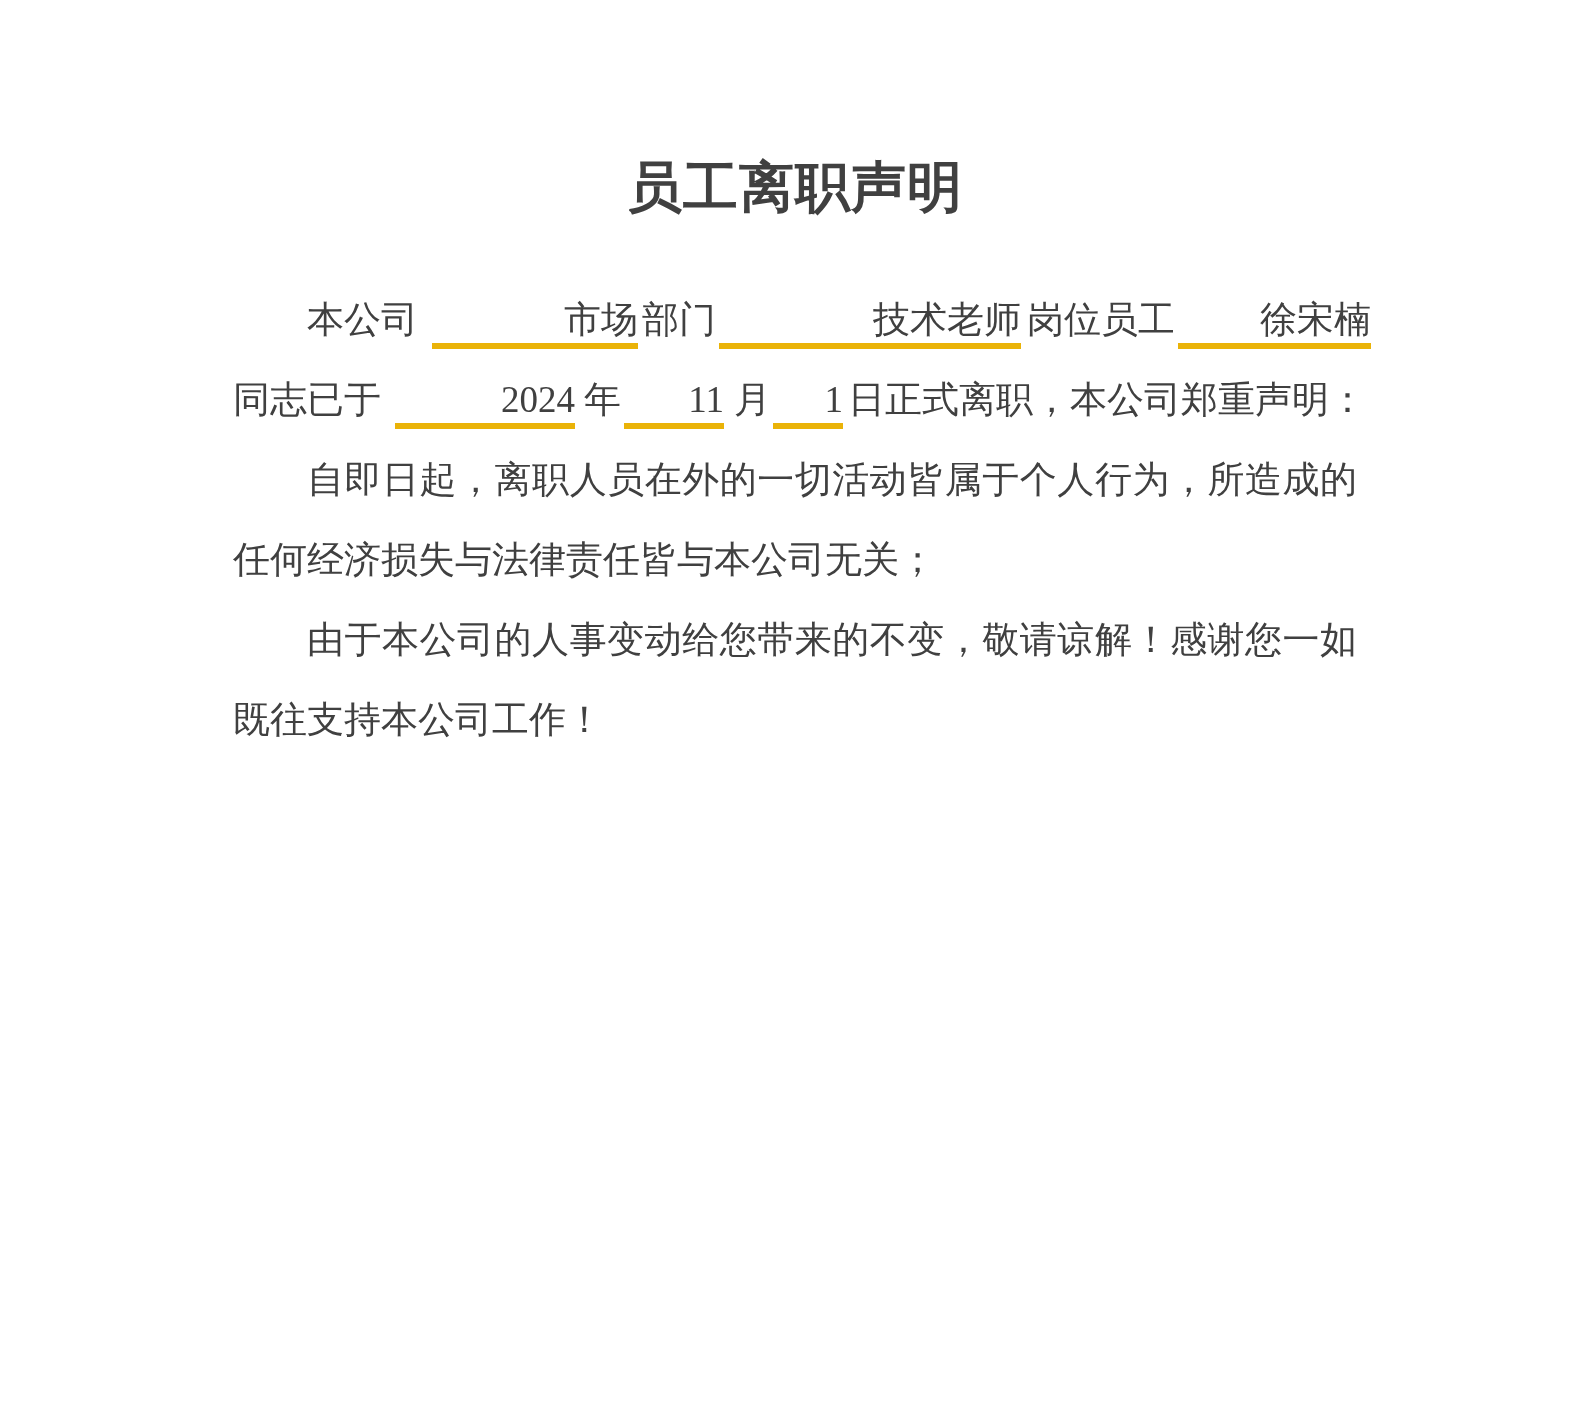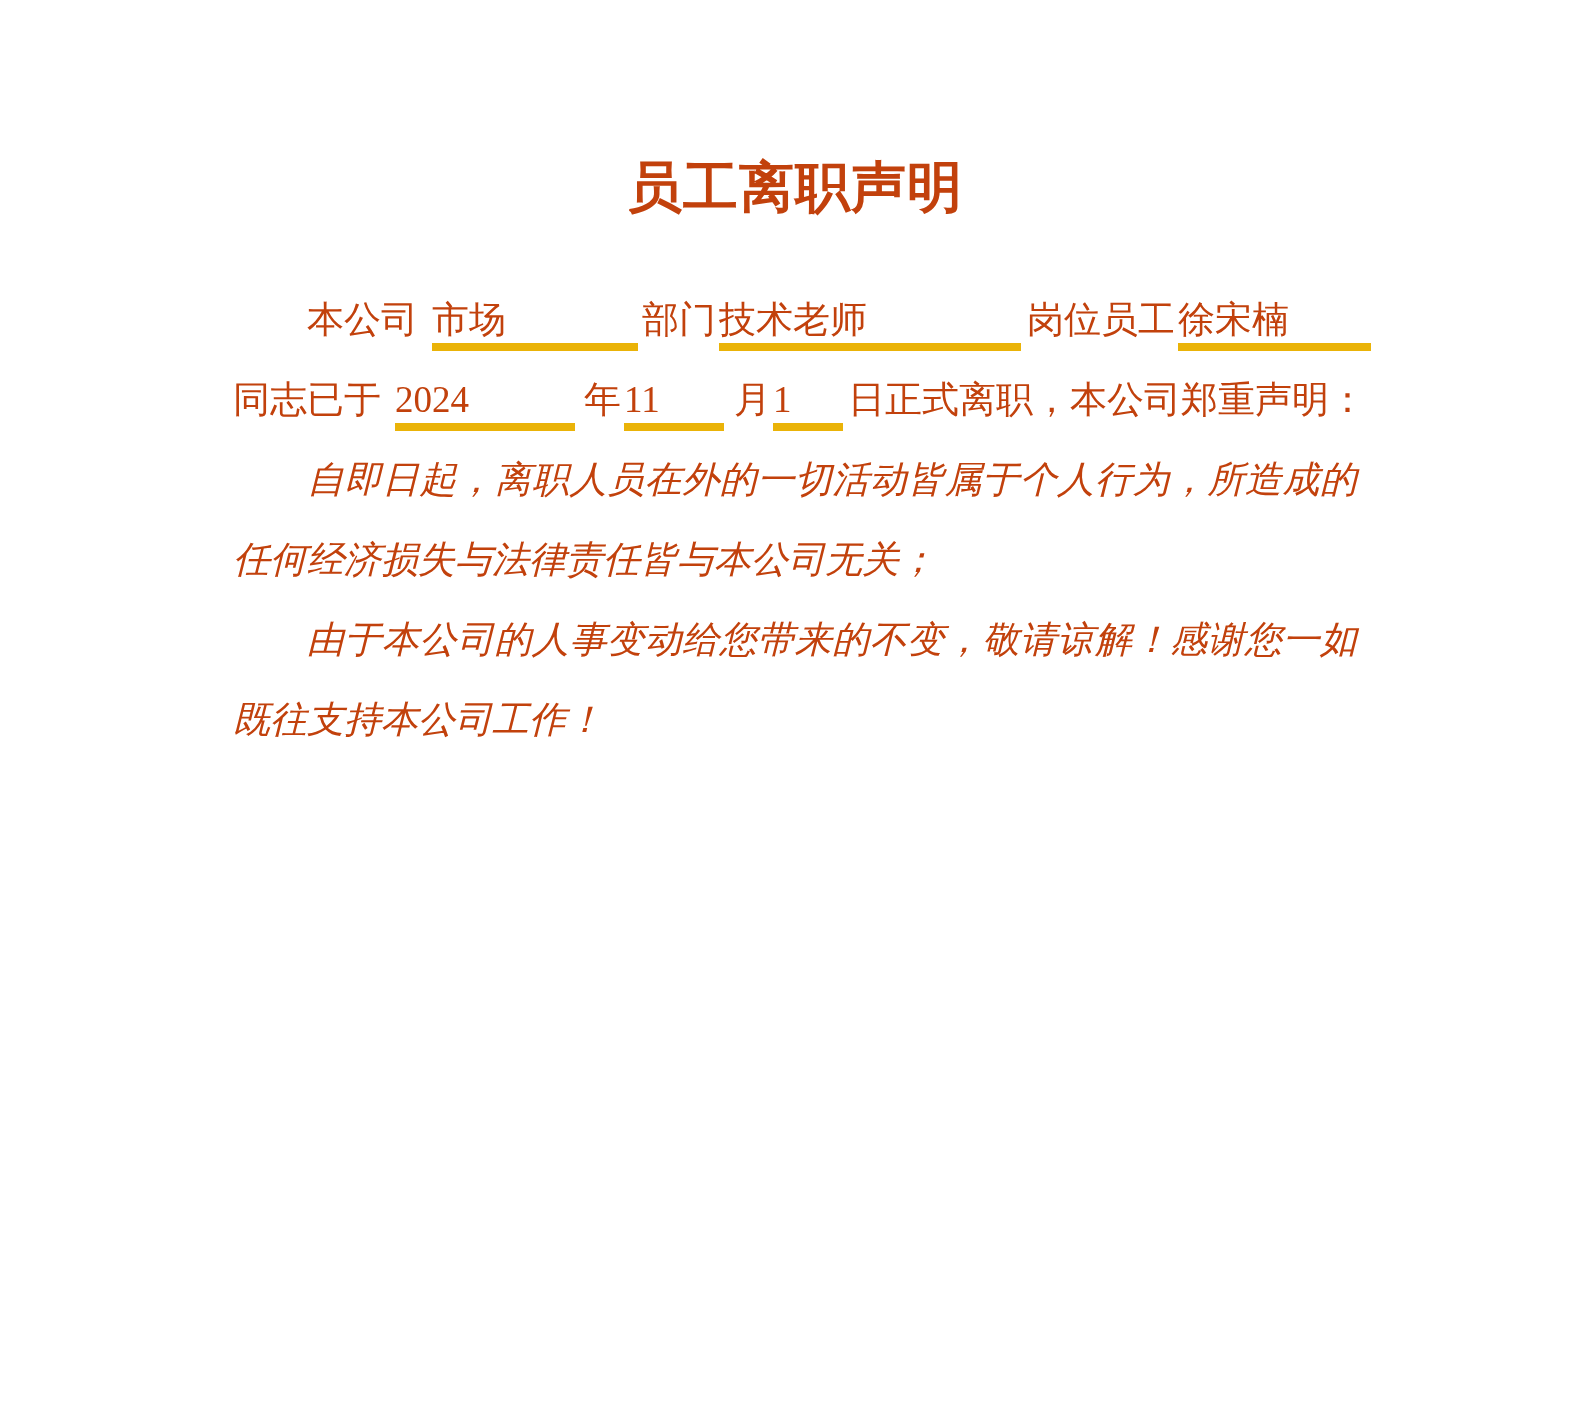--- a/index.html
+++ b/index.html
@@ -7,21 +7,21 @@
     padding: 0;
     background: #ffffff;
   }
   .page {
     position: relative;
     width: 1587px;
     height: 1415px;
     box-sizing: border-box;
     padding: 148px 230px 0 233px;
     background: #ffffff;
-    color: #c2410c;
+    color: #404040;
     font-family: "Liberation Serif", "DejaVu Serif", serif;
     overflow: hidden;
   }
   .title {
     margin: 0 0 52px 0;
     font-size: 55px;
     line-height: 80px;
     font-weight: 700;
     text-align: center;
     letter-spacing: 1px;
@@ -36,27 +36,26 @@
   .opening-line {
     text-indent: 74px; 
   }
   .para {
     font-size: 37px;
     line-height: 80px;
     margin: 0;
     text-indent: 2em;
     text-align: justify;
     word-break: break-all;
-    font-style: italic;
   }
   .blank {
     display: inline-block;
     box-sizing: content-box;
-    border-bottom: 8px solid #eab308;
-    text-align: left;
+    border-bottom: 6px solid #eab308;
+    text-align: right;
     line-height: 46px;
     height: 46px;
     text-indent: 0;
     vertical-align: baseline;
   }
   .blank-dept  { width: 206px; margin: 0 4px 0 14px; }
   .blank-pos   { width: 302px; margin: 0 6px 8px 3px; }
   .blank-name  { width: 193px; margin-left: 3px; }
   .blank-year  { width: 180px; margin: 0 9px 0 14px; }
   .blank-month { width: 100px; margin: 0 10px 0 3px; }

